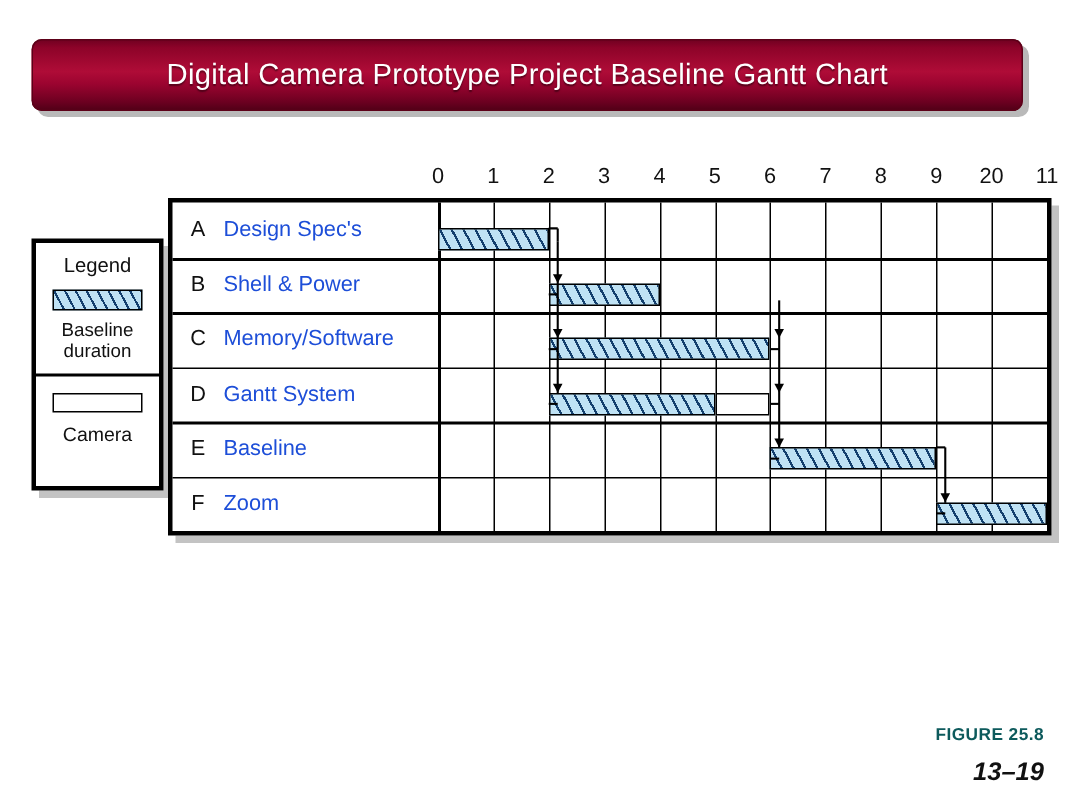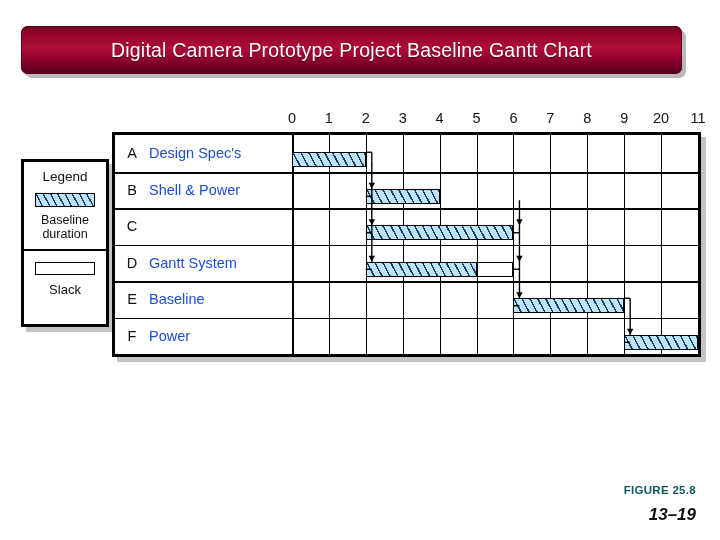--- a/index.html
+++ b/index.html
@@ -112,21 +112,21 @@
 <div id="legend-shadow"></div>
 <div id="legend-box">
   <div id="legend-title">Legend</div>
   <div id="legend-swatch-baseline"></div>
   <div id="legend-baseline-label">
     <div>Baseline</div>
     <div>duration</div>
   </div>
   <div id="legend-divider"></div>
   <div id="legend-swatch-slack"></div>
-  <div id="legend-slack-label">Slack</div>
+  <div id="legend-slack-label">Camera</div>
 </div>
 
 <div id="axis-strip">
     <div class="axis-tick-label" style="left: 180px;">0</div>
     <div class="axis-tick-label" style="left: 216.909px;">1</div>
     <div class="axis-tick-label" style="left: 253.818px;">2</div>
     <div class="axis-tick-label" style="left: 290.727px;">3</div>
     <div class="axis-tick-label" style="left: 327.636px;">4</div>
     <div class="axis-tick-label" style="left: 364.545px;">5</div>
     <div class="axis-tick-label" style="left: 401.455px;">6</div>
@@ -160,39 +160,40 @@
       <div class="bar" style="left: 177px; width: 73.8182px; top: 17.25px;"></div>
       <div class="row-sep" style="top: 36.5px;"></div>
       <div class="row-label-cell" style="top: 36.5px; height: 36.5px;">
         <span class="row-key">B</span>
         <span class="row-name">Shell &amp; Power</span>
       </div>
       <div class="bar" style="left: 250.818px; width: 73.8182px; top: 53.75px;"></div>
       <div class="row-sep" style="top: 73px;"></div>
       <div class="row-label-cell" style="top: 73px; height: 36.5px;">
         <span class="row-key">C</span>
+        <span class="row-name">Memory/Software</span>
       </div>
       <div class="bar" style="left: 250.818px; width: 147.636px; top: 90.25px;"></div>
       <div class="row-sep thin" style="top: 109.5px;"></div>
       <div class="row-label-cell" style="top: 109.5px; height: 36.5px;">
         <span class="row-key">D</span>
         <span class="row-name">Gantt System</span>
       </div>
       <div class="bar" style="left: 250.818px; width: 110.727px; top: 126.75px;"></div>
       <div class="slackbar" style="left: 361.545px; width: 36.9091px; top: 126.75px;"></div>
       <div class="row-sep" style="top: 146px;"></div>
       <div class="row-label-cell" style="top: 146px; height: 36.5px;">
         <span class="row-key">E</span>
         <span class="row-name">Baseline</span>
       </div>
       <div class="bar" style="left: 398.455px; width: 110.727px; top: 163.25px;"></div>
       <div class="row-sep thin" style="top: 182.5px;"></div>
       <div class="row-label-cell" style="top: 182.5px; height: 36.5px;">
         <span class="row-key">F</span>
-        <span class="row-name">Power</span>
+        <span class="row-name">Zoom</span>
       </div>
       <div class="bar" style="left: 509.182px; width: 73.8182px; top: 199.75px;"></div>
     </div>
   <svg id="connectors" viewBox="0 0 583 219" preserveAspectRatio="none">
       <line x1="250.8181818181818" y1="17.25" x2="256.8181818181818" y2="17.25" stroke="#000" stroke-width="1.4"></line>
       <line x1="256.8181818181818" y1="17.25" x2="256.8181818181818" y2="25.75" stroke="#000" stroke-width="1.4"></line>
       <line x1="256.8181818181818" y1="25.75" x2="256.8181818181818" y2="127.25" stroke="#000" stroke-width="1.4"></line>
       <polygon points="253.61818181818182,47.75 260.0181818181818,47.75 256.8181818181818,53.75" fill="#000"></polygon>
       <polygon points="253.61818181818182,84.25 260.0181818181818,84.25 256.8181818181818,90.25" fill="#000"></polygon>
       <polygon points="253.61818181818182,120.75 260.0181818181818,120.75 256.8181818181818,126.75" fill="#000"></polygon>

